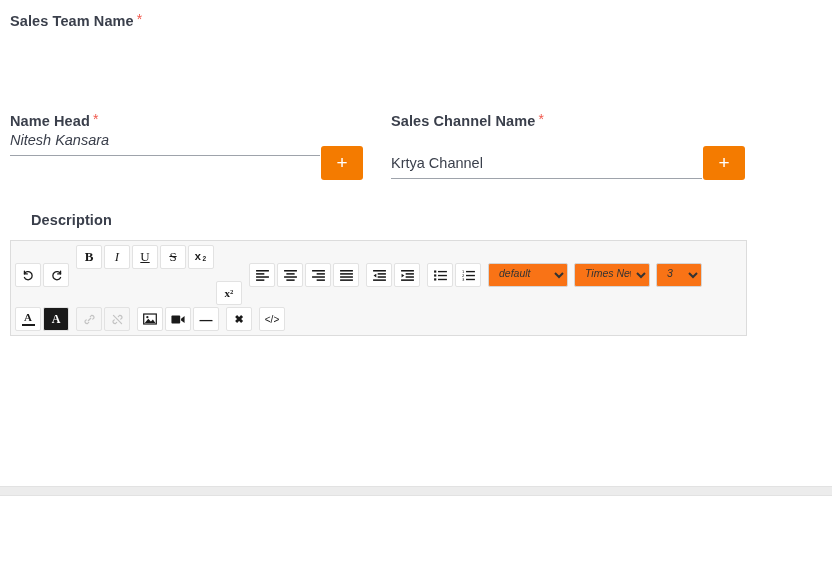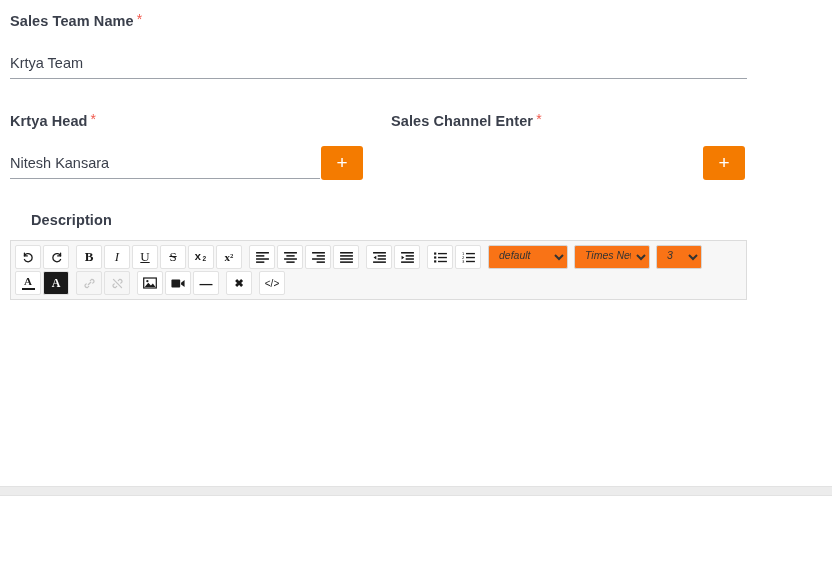--- a/index.html
+++ b/index.html
@@ -204,35 +204,35 @@
 </style>
 </head>
 <body>
 
 <div class="form-area">
 
   <div class="field" style="left:10px; top:12px; width:737px;">
     <div class="field-label">
       <span>Sales Team Name</span><span class="req-star">*</span>
     </div>
-    <input class="input-line" style="width: 737px; margin-top: 23px;" value="Krtya Team" placeholder="Sales Team Name">
   </div>
 
   <div class="field" style="left:10px; top:112px; width:355px;">
     <div class="field-label">
-      <span>Krtya Head</span><span class="req-star">*</span>
+      <span>Name Head</span><span class="req-star">*</span>
     </div>
-    <input class="input-line" style="width: 310px; margin-top: 23px;" value="Nitesh Kansara" placeholder="Team Head">
+    <input class="input-line" style="width: 310px;  font-style: italic;" value="Nitesh Kansara" placeholder="Team Head">
     <button class="plus-btn" style="left:311px; top:34px;">+</button>
   </div>
 
   <div class="field" style="left:391px; top:112px; width:356px;">
     <div class="field-label">
-      <span>Sales Channel Enter</span><span class="req-star">*</span>
+      <span>Sales Channel Name</span><span class="req-star">*</span>
     </div>
+    <input class="input-line" style="width: 311px; margin-top: 23px;" value="Krtya Channel" placeholder="Sales Channel Name">
     <button class="plus-btn" style="left:312px; top:34px;">+</button>
   </div>
 
   <div class="field-label" id="description-label">
     <span>Description</span>
   </div>
 
   <div class="editor-wrap">
 
     <div class="editor-toolbar">
@@ -253,21 +253,21 @@
             </svg>
           </button>
         </div>
 
         <div class="tb-group">
           <button class="tb-btn" style="font-weight:bold; font-size:13px;">B</button>
           <button class="tb-btn" style="font-style:italic; font-size:13px;">I</button>
           <button class="tb-btn" style="text-decoration:underline; font-size:13px;">U</button>
           <button class="tb-btn" style="text-decoration:line-through; font-size:13px;">S</button>
           <button class="tb-btn" style="font-weight:bold; font-size:11px;font-family:Liberation Mono, monospace;">x₂</button>
-          <button class="tb-btn" style="font-weight:bold; font-size:11px;">x²</button>
+          <button class="tb-btn" style="font-weight:bold; font-size:11px;margin-top:36px;">x²</button>
         </div>
 
         <div class="tb-group">
           <button class="tb-btn">
             <svg width="13" height="11" viewBox="0 0 14 12">
               <rect x="0" y="0" width="14" height="1.7" fill="#1a1a1a"></rect>
               <rect x="0" y="3.4" width="9" height="1.7" fill="#1a1a1a"></rect>
               <rect x="0" y="6.8" width="14" height="1.7" fill="#1a1a1a"></rect>
               <rect x="0" y="10.2" width="9" height="1.7" fill="#1a1a1a"></rect>
             </svg>

